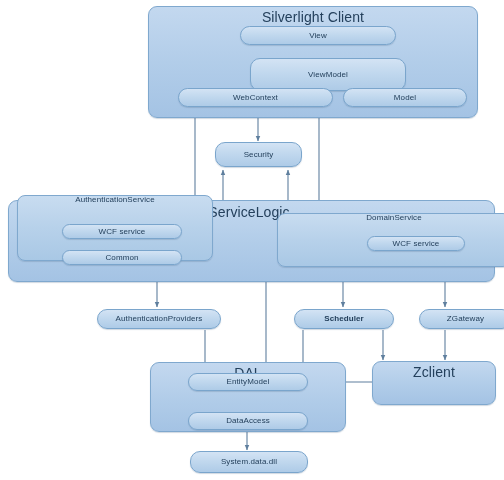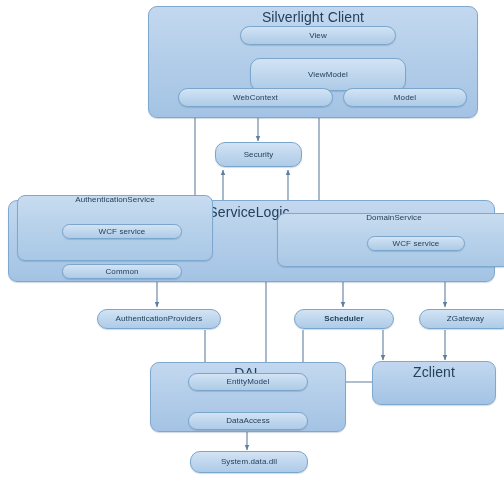--- a/index.html
+++ b/index.html
@@ -152,21 +152,21 @@
   <div class="node container" style="left:8px; top:200px; width:487px; height:82px;">
     <div class="grp-label" style="top:4px; left:180px; right:auto; width:120px;">ServiceLogic</div>
   </div>
 
   <div class="node subgroup" style="left:17px; top:195px; width:196px; height:66px;">
     <div class="grp-label">AuthenticationService</div>
   </div>
   <div class="node pill" style="left:62px; top:224px; width:120px; height:15px;">
     <span>WCF service</span>
   </div>
-  <div class="node pill" style="left:62px; top:264px; width:120px; height:15px;">
+  <div class="node pill" style="left:62px; top:250px; width:120px; height:15px;">
     <span>Common</span>
   </div>
 
   <div class="node subgroup" style="left:277px; top:213px; width:234px; height:54px;">
     <div class="grp-label">DomainService</div>
   </div>
   <div class="node pill" style="left:367px; top:236px; width:98px; height:15px;">
     <span>WCF service</span>
   </div>
 

